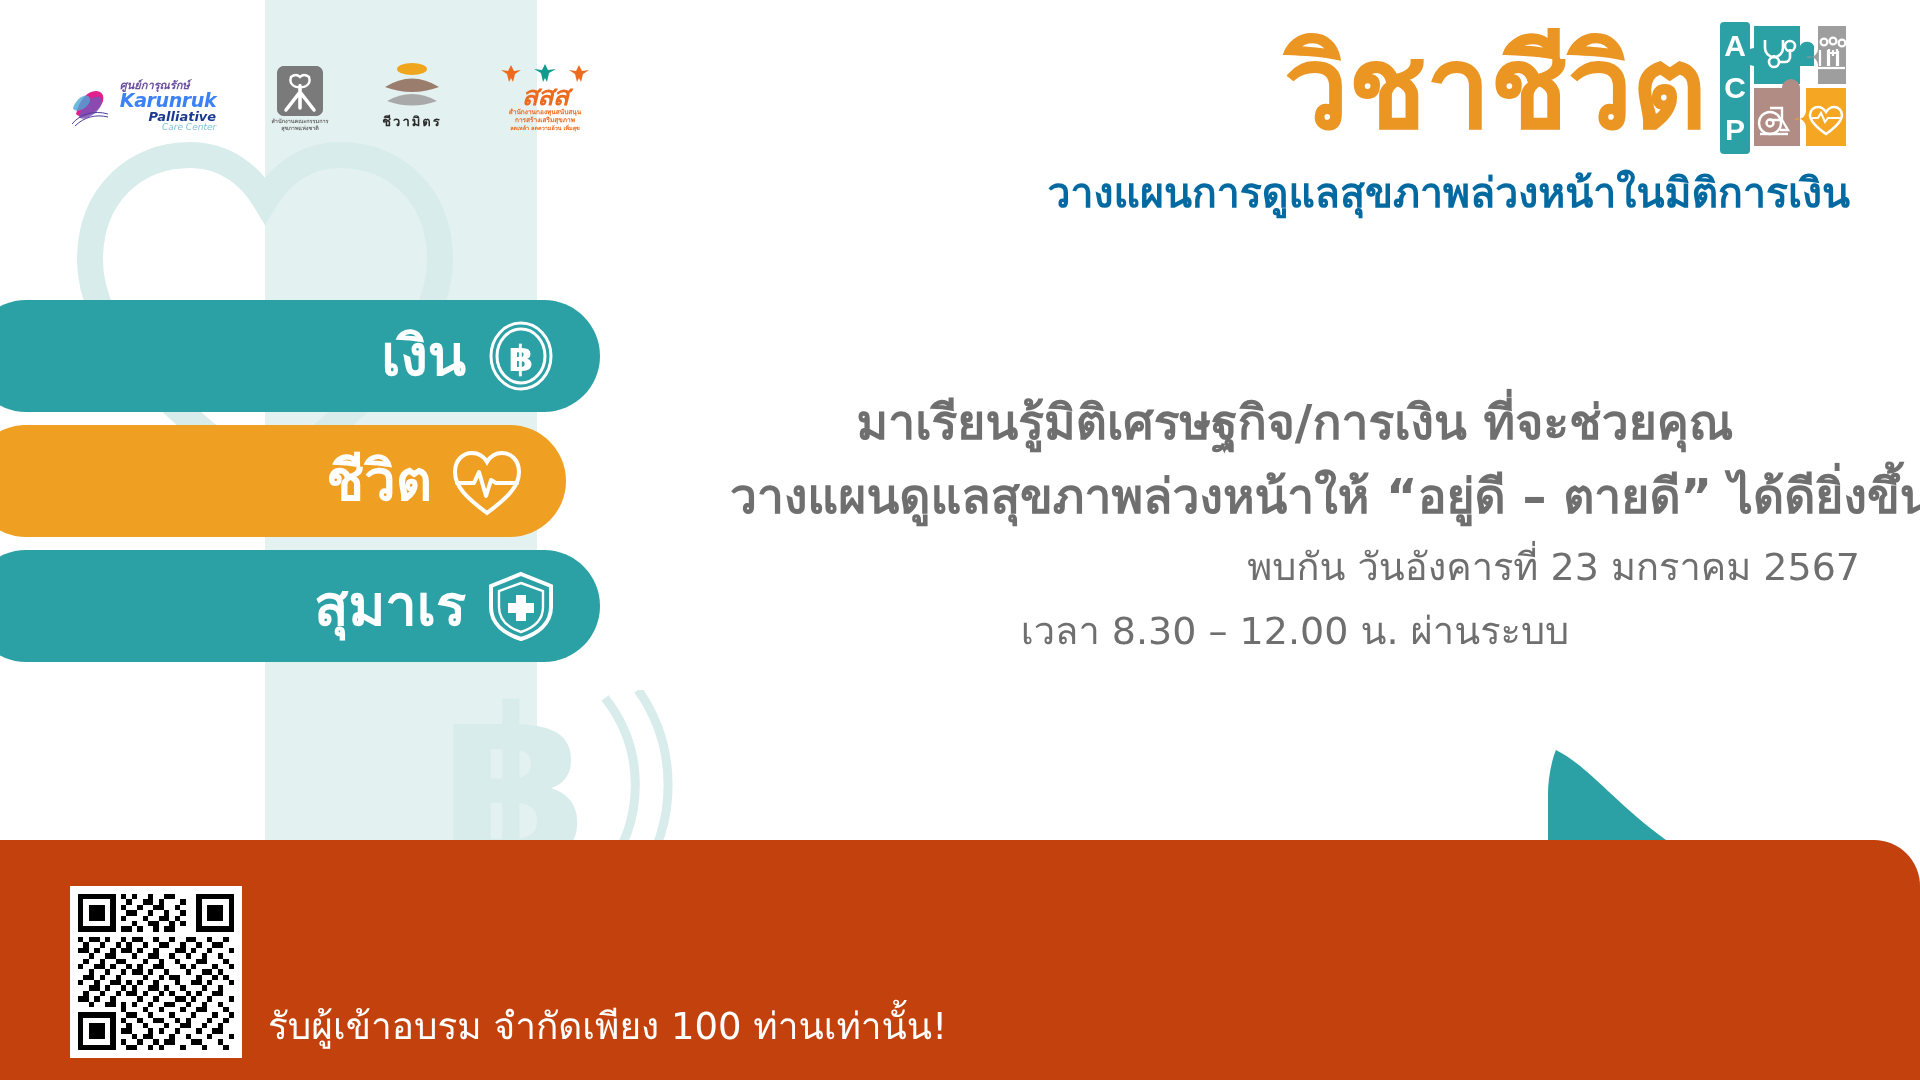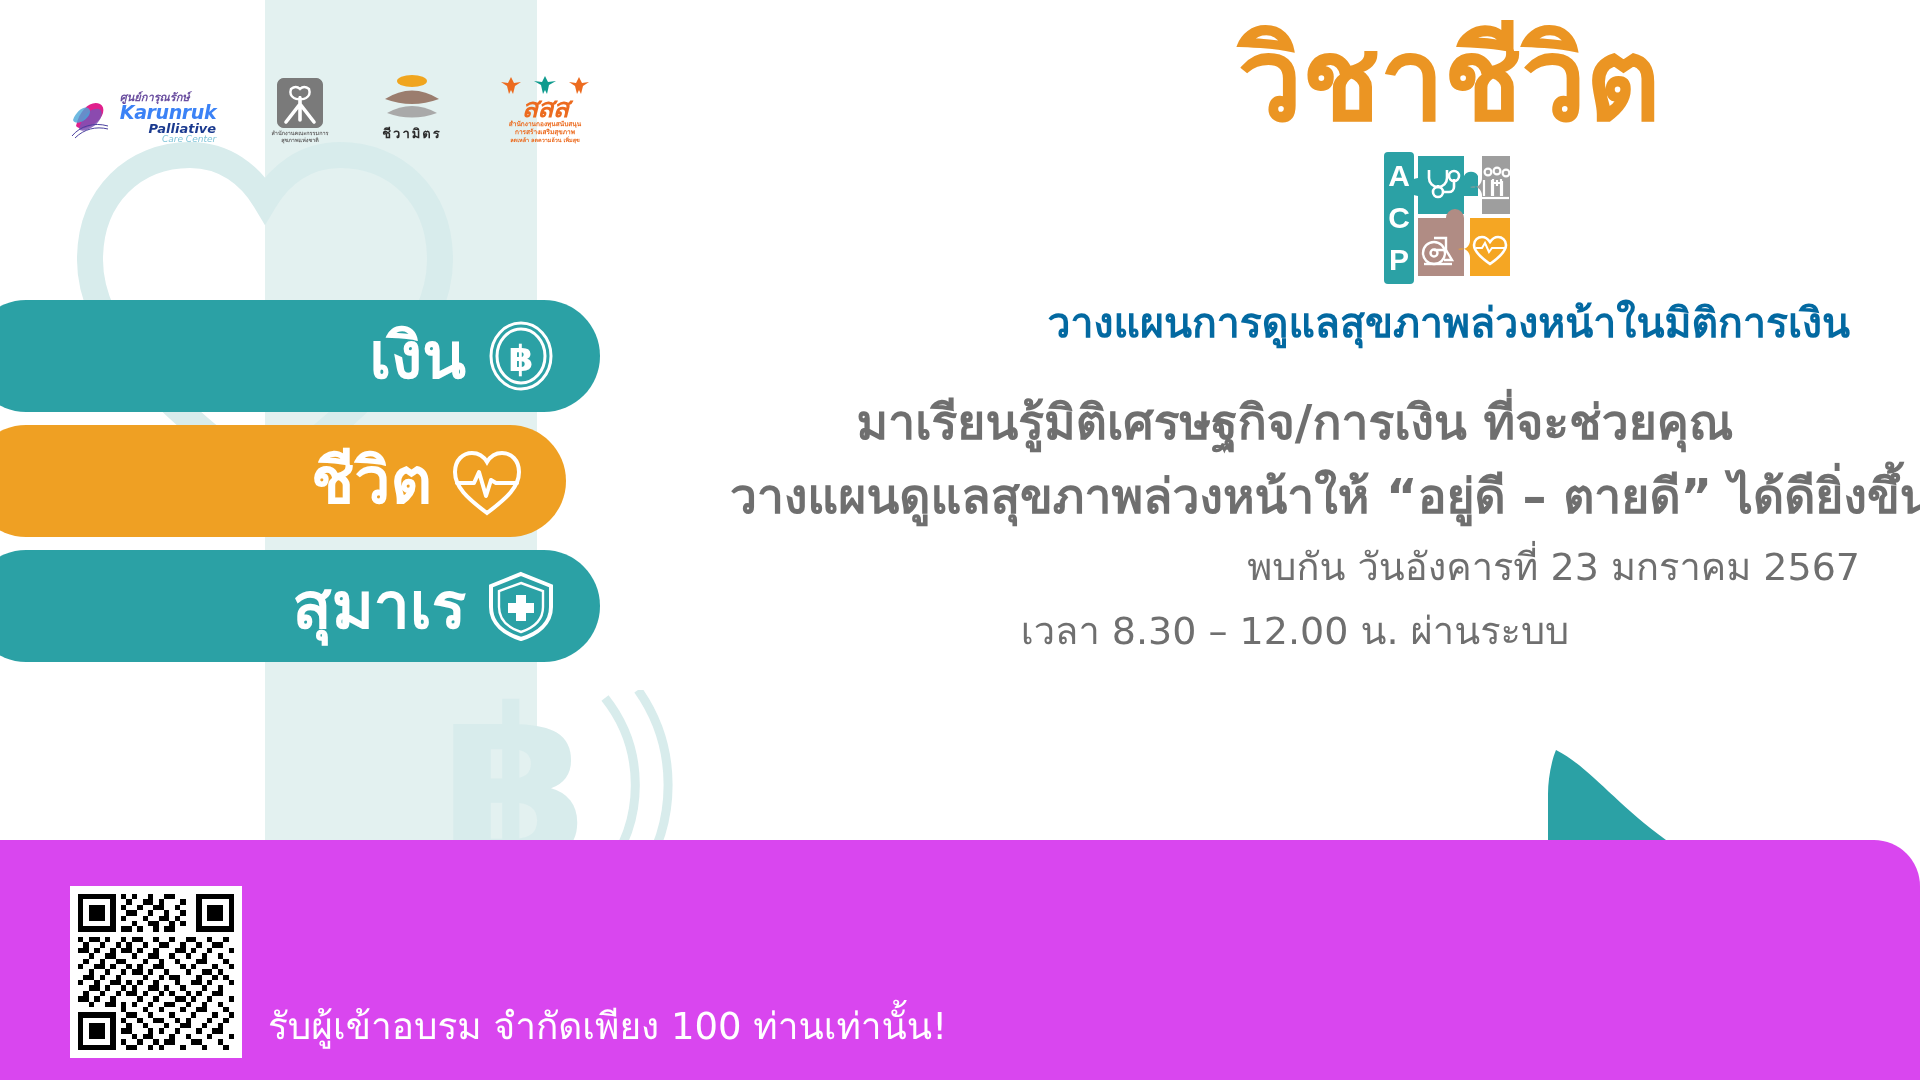--- a/index.html
+++ b/index.html
@@ -6,21 +6,21 @@
   body{width:1920px;height:1080px;font-family:"DejaVu Sans","Liberation Sans",sans-serif;overflow:hidden;}
   #poster{position:relative;width:1920px;height:1080px;background:#ffffff;overflow:hidden;}
 
   
   .bg-col{position:absolute;left:265px;top:0;width:272px;height:860px;background:#e3f1f0;}
   .wm{position:absolute;pointer-events:none;}
   .wm-heart{left:55px;top:120px;width:420px;height:380px;opacity:1;}
   .wm-baht{left:420px;top:690px;width:310px;height:190px;}
 
   
-  .logos{position:absolute;left:58px;top:54px;height:90px;display:flex;align-items:flex-end;gap:39px;}
+  .logos{position:absolute;left:58px;top:42px;height:90px;display:flex;align-items:flex-end;gap:39px;}
   .logo{display:flex;flex-direction:column;align-items:center;justify-content:flex-end;}
   .logo-karunruk{width:170px;}
   .k-row{display:flex;align-items:center;gap:4px;}
   .k-swoosh{width:46px;height:44px;position:relative;}
   .k-txt{display:flex;flex-direction:column;align-items:flex-start;line-height:1;}
   .k-thai{font-size:11px;color:#6b4fa0;font-style:italic;font-weight:bold;}
   .k-name{font-size:19px;color:#3b82f6;font-weight:bold;font-style:italic;letter-spacing:-.4px;}
   .k-pall{font-size:13px;color:#1b3a8f;font-weight:bold;font-style:italic;align-self:flex-end;}
   .k-care{font-size:9px;color:#7fc4d8;font-style:italic;align-self:flex-end;}
   .logo-nhco{width:66px;}
@@ -30,45 +30,45 @@
   .cheewa-mark{width:62px;height:48px;position:relative;}
   .cheewa-cap{font-size:13px;color:#2b2b2b;letter-spacing:2px;margin-top:2px;font-weight:bold;}
   .logo-sss{width:108px;}
   .sss-stars{height:20px;width:92px;position:relative;}
   .sss-big{font-size:27px;color:#ec6b1f;font-weight:bold;font-style:italic;line-height:.9;letter-spacing:-1px;}
   .sss-cap{font-size:6.5px;color:#ec6b1f;text-align:center;line-height:1.3;font-weight:bold;}
   .sss-cap2{font-size:5.5px;color:#ec6b1f;text-align:center;line-height:1.3;font-weight:bold;}
 
   
   .headline{position:absolute;right:70px;top:22px;text-align:right;}
-  .title-row{display:flex;align-items:center;justify-content:flex-end;gap:14px;flex-direction:column;}
+  .title-row{display:flex;align-items:center;justify-content:flex-end;gap:14px;}
   .title{font-size:116px;line-height:1;color:#eb9523;font-weight:bold;letter-spacing:-1px;white-space:nowrap;}
   .acp{width:130px;height:132px;flex:0 0 auto;}
   .subtitle{font-size:41px;color:#0369a1;font-weight:bold;margin-top:6px;white-space:nowrap;}
 
   
   .pills{position:absolute;left:-30px;top:300px;width:630px;}
   .pill{height:112px;border-radius:56px;display:flex;align-items:center;justify-content:flex-end;
         padding-right:42px;gap:18px;margin-bottom:13px;box-sizing:border-box;}
   .pill.teal{background:#2ba1a5;}
   .pill.orange{background:#efa023;width:596px;}
-  .pill-label{color:#ffffff;font-size:64px;font-weight:bold;line-height:1;text-align:center;}
+  .pill-label{color:#ffffff;font-size:56px;font-weight:bold;line-height:1;text-align:center;}
   .pill-ico{width:74px;height:74px;flex:0 0 auto;}
 
   
   .body{position:absolute;right:60px;top:385px;width:1130px;text-align:center;color:#6f6f6f;}
   .b-lead{font-size:48px;font-weight:bold;line-height:1.55;white-space:nowrap;}
   .b-line{font-size:38px;line-height:1.75;white-space:nowrap;text-align:right;}
   .b-zoomline{display:flex;align-items:center;justify-content:center;gap:16px;font-size:38px;}
   .zoom-logo{display:flex;align-items:center;gap:9px;}
   .zoom-ico{width:52px;height:52px;border-radius:15px;background:#2d8cff;display:flex;align-items:center;justify-content:center;}
   .zoom-word{font-size:47px;color:#2d8cff;font-weight:bold;letter-spacing:-1px;line-height:1;}
 
   
-  .banner{position:absolute;left:0;bottom:0;width:1920px;height:240px;background:#d946ef;
+  .banner{position:absolute;left:0;bottom:0;width:1920px;height:240px;background:#c2410c;
           border-top-right-radius:46px;}
   .banner-tail{position:absolute;left:1548px;bottom:238px;width:120px;height:92px;}
   .qr{position:absolute;left:70px;bottom:22px;width:172px;height:172px;background:#fff;padding:8px;box-sizing:border-box;}
   .qr-grid{width:100%;height:100%;}
   .btxt{position:absolute;left:268px;bottom:28px;color:#ffffff;}
   .bt1{font-size:37px;line-height:1.35;white-space:nowrap;}
   .bt2{font-size:31px;line-height:1.35;white-space:nowrap;}
   .bt3{font-size:31px;line-height:1.35;white-space:nowrap;}
 </style>
 </head>

